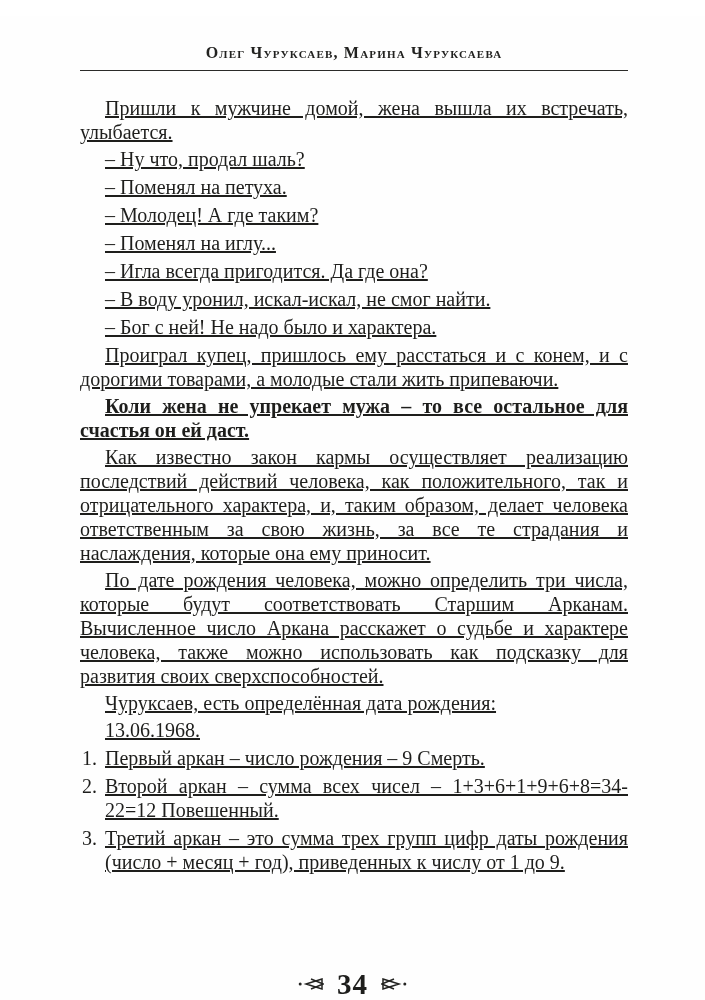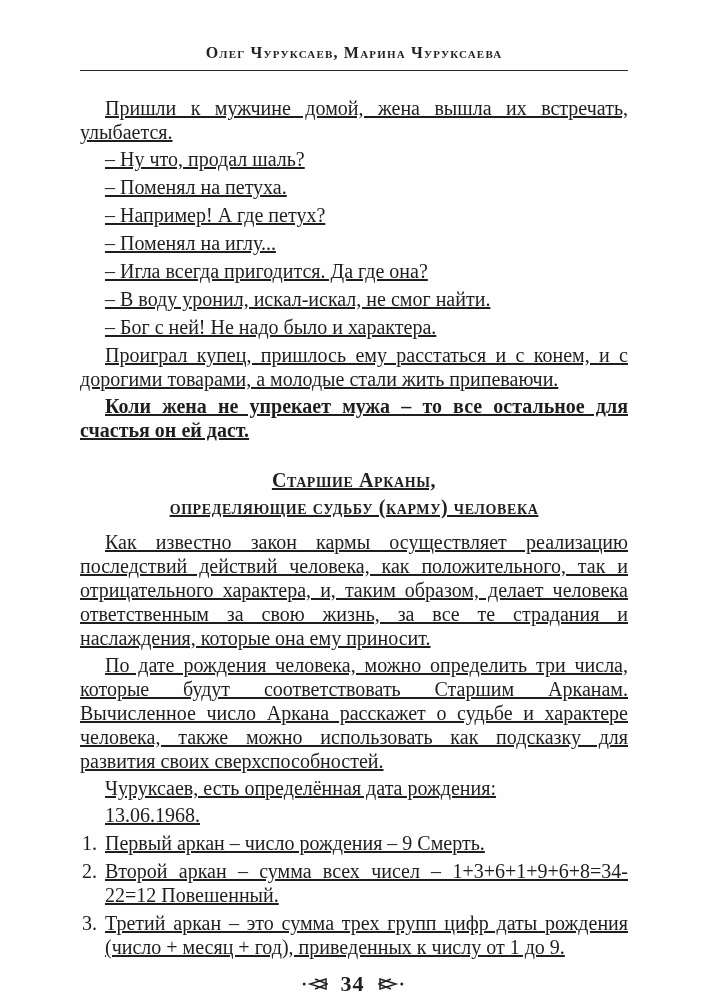--- a/index.html
+++ b/index.html
@@ -78,21 +78,21 @@
     left: 0;
     bottom: 20px;
     width: 705px;
     text-align: center;
     white-space: nowrap;
   }
   .page-number {
     display: inline-block;
     vertical-align: middle;
     font-weight: bold;
-    font-size: 22px;
+    font-size: 29px;
     line-height: 24px;
     margin: 0 9px;
     letter-spacing: 1px;
   }
   .ornament {
     display: inline-block;
     vertical-align: middle;
     color: #232321;
   }
   .ornament svg { display: block; }
@@ -106,34 +106,30 @@
     <div class="running-head">Олег Чуруксаев, Марина Чуруксаева</div>
     <div class="head-rule"></div>
   </header>
 
   <main>
 
     <p class="indent just">Пришли к мужчине домой, жена вышла их встречать, улыбается.</p>
 
     <p class="indent dialogue">– Ну что, продал шаль?</p>
     <p class="indent dialogue">– Поменял на петуха.</p>
-    <p class="indent dialogue">– Например! А где петух?</p>
+    <p class="indent dialogue">– Молодец! А где таким?</p>
     <p class="indent dialogue">– Поменял на иглу...</p>
     <p class="indent dialogue">– Игла всегда пригодится. Да где она?</p>
     <p class="indent dialogue">– В воду уронил, искал-искал, не смог найти.</p>
     <p class="indent dialogue">– Бог с ней! Не надо было и характера.</p>
 
     <p class="indent just">Проиграл купец, пришлось ему расстаться и с конем, и с дорогими товарами, а молодые стали жить припеваючи.</p>
 
     <p class="indent just bold">Коли жена не упрекает мужа – то все остальное для счастья он ей даст.</p>
 
-    <h2 class="section-heading">
-      <span class="h-line">Старшие Арканы,</span>
-      <span class="h-line">определяющие судьбу (карму) человека</span>
-    </h2>
 
     <p class="indent just">Как известно закон кармы осуществляет реализацию последствий действий человека, как положительного, так и отрицательного характера, и, таким образом, делает человека ответственным за свою жизнь, за все те страдания и наслаждения, которые она ему приносит.</p>
 
     <p class="indent just">По дате рождения человека, можно определить три числа, которые будут соответствовать Старшим Арканам. Вычисленное число Аркана расскажет о судьбе и характере человека, также можно использовать как подсказку для развития своих сверхспособностей.</p>
 
     <p class="indent">Чуруксаев, есть определённая дата рождения:</p>
 
     <p class="indent">13.06.1968.</p>
 
     <ol class="arcana-list">

